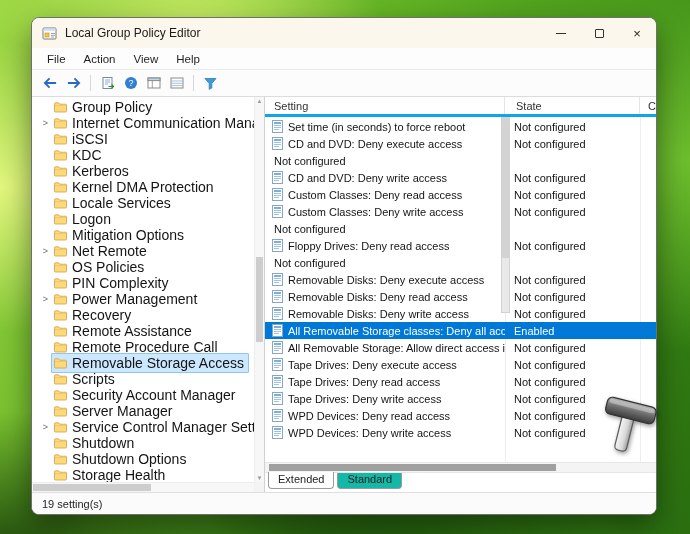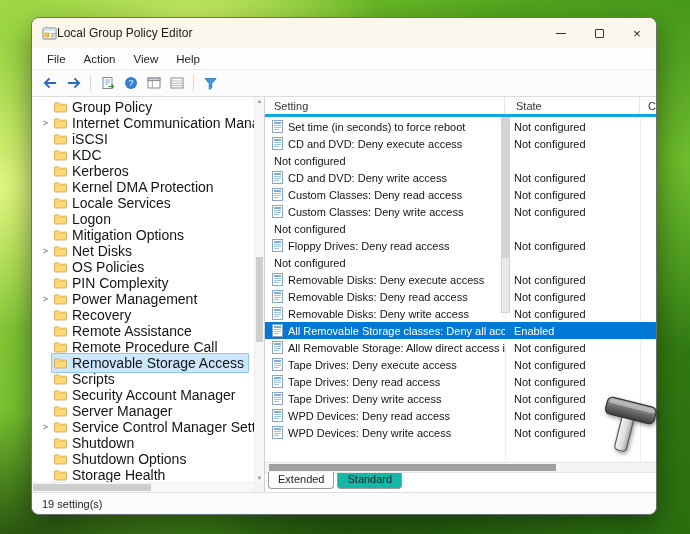--- a/index.html
+++ b/index.html
@@ -18,21 +18,21 @@
 
   .window {
     position:absolute; left:31px; top:17px; width:626px; height:498px;
     background:#ffffff; border:1px solid #6f6f6f; border-radius:8px;
     box-shadow:0 12px 30px rgba(0,0,0,0.45);
     display:flex; flex-direction:column; overflow:hidden;
   }
 
   
   .titlebar { flex:0 0 30px; background:#fbf7ec; display:flex; align-items:center; padding-left:10px; }
-  .titlebar .title { font-size:12px; color:#1b1b1b; white-space:nowrap; }
+  .titlebar .title { font-size:12px; color:#1b1b1b; margin-left:8px; white-space:nowrap; }
   .win-controls { margin-left:auto; display:flex; height:100%; }
   .win-btn { width:38px; height:100%; display:flex; align-items:center; justify-content:center; color:#222; }
   .glyph-min { width:10px; height:1px; background:#333; display:block; }
   .glyph-max { width:9px; height:9px; border:1px solid #333; border-radius:1px; display:block; }
   .glyph-close { font-size:13px; line-height:1; }
 
   
   .menubar { flex:0 0 22px; display:flex; align-items:center; padding-left:6px; background:#fdfdfd; border-bottom:1px solid #ececec; }
   .menu-item { font-size:11.5px; color:#1f1f1f; padding:3px 9px; }
 
@@ -273,21 +273,21 @@
       <span class="tree-label">Mitigation Options</span>
     </span>
   </div>
             <div class="tree-item">
     <span class="tree-chevron" style="visibility: visible;">&gt;</span>
     <span class="tree-hl">
       <svg width="13" height="11" viewBox="0 0 13 11">
         <path d="M0.5 1.8 Q0.5 0.8 1.5 0.8 H4.6 L5.8 2.2 H11.5 Q12.5 2.2 12.5 3.2 V9 Q12.5 10 11.5 10 H1.5 Q0.5 10 0.5 9 Z" fill="#ffd977" stroke="#caa14c" stroke-width="0.8"></path>
         <path d="M0.5 3.4 H12.5" stroke="#caa14c" stroke-width="0.6" opacity="0.5"></path>
       </svg>
-      <span class="tree-label">Net Disks</span>
+      <span class="tree-label">Net Remote</span>
     </span>
   </div>
             <div class="tree-item">
     <span class="tree-chevron" style="visibility: hidden;">&gt;</span>
     <span class="tree-hl">
       <svg width="13" height="11" viewBox="0 0 13 11">
         <path d="M0.5 1.8 Q0.5 0.8 1.5 0.8 H4.6 L5.8 2.2 H11.5 Q12.5 2.2 12.5 3.2 V9 Q12.5 10 11.5 10 H1.5 Q0.5 10 0.5 9 Z" fill="#ffd977" stroke="#caa14c" stroke-width="0.8"></path>
         <path d="M0.5 3.4 H12.5" stroke="#caa14c" stroke-width="0.6" opacity="0.5"></path>
       </svg>
       <span class="tree-label">OS Policies</span>

